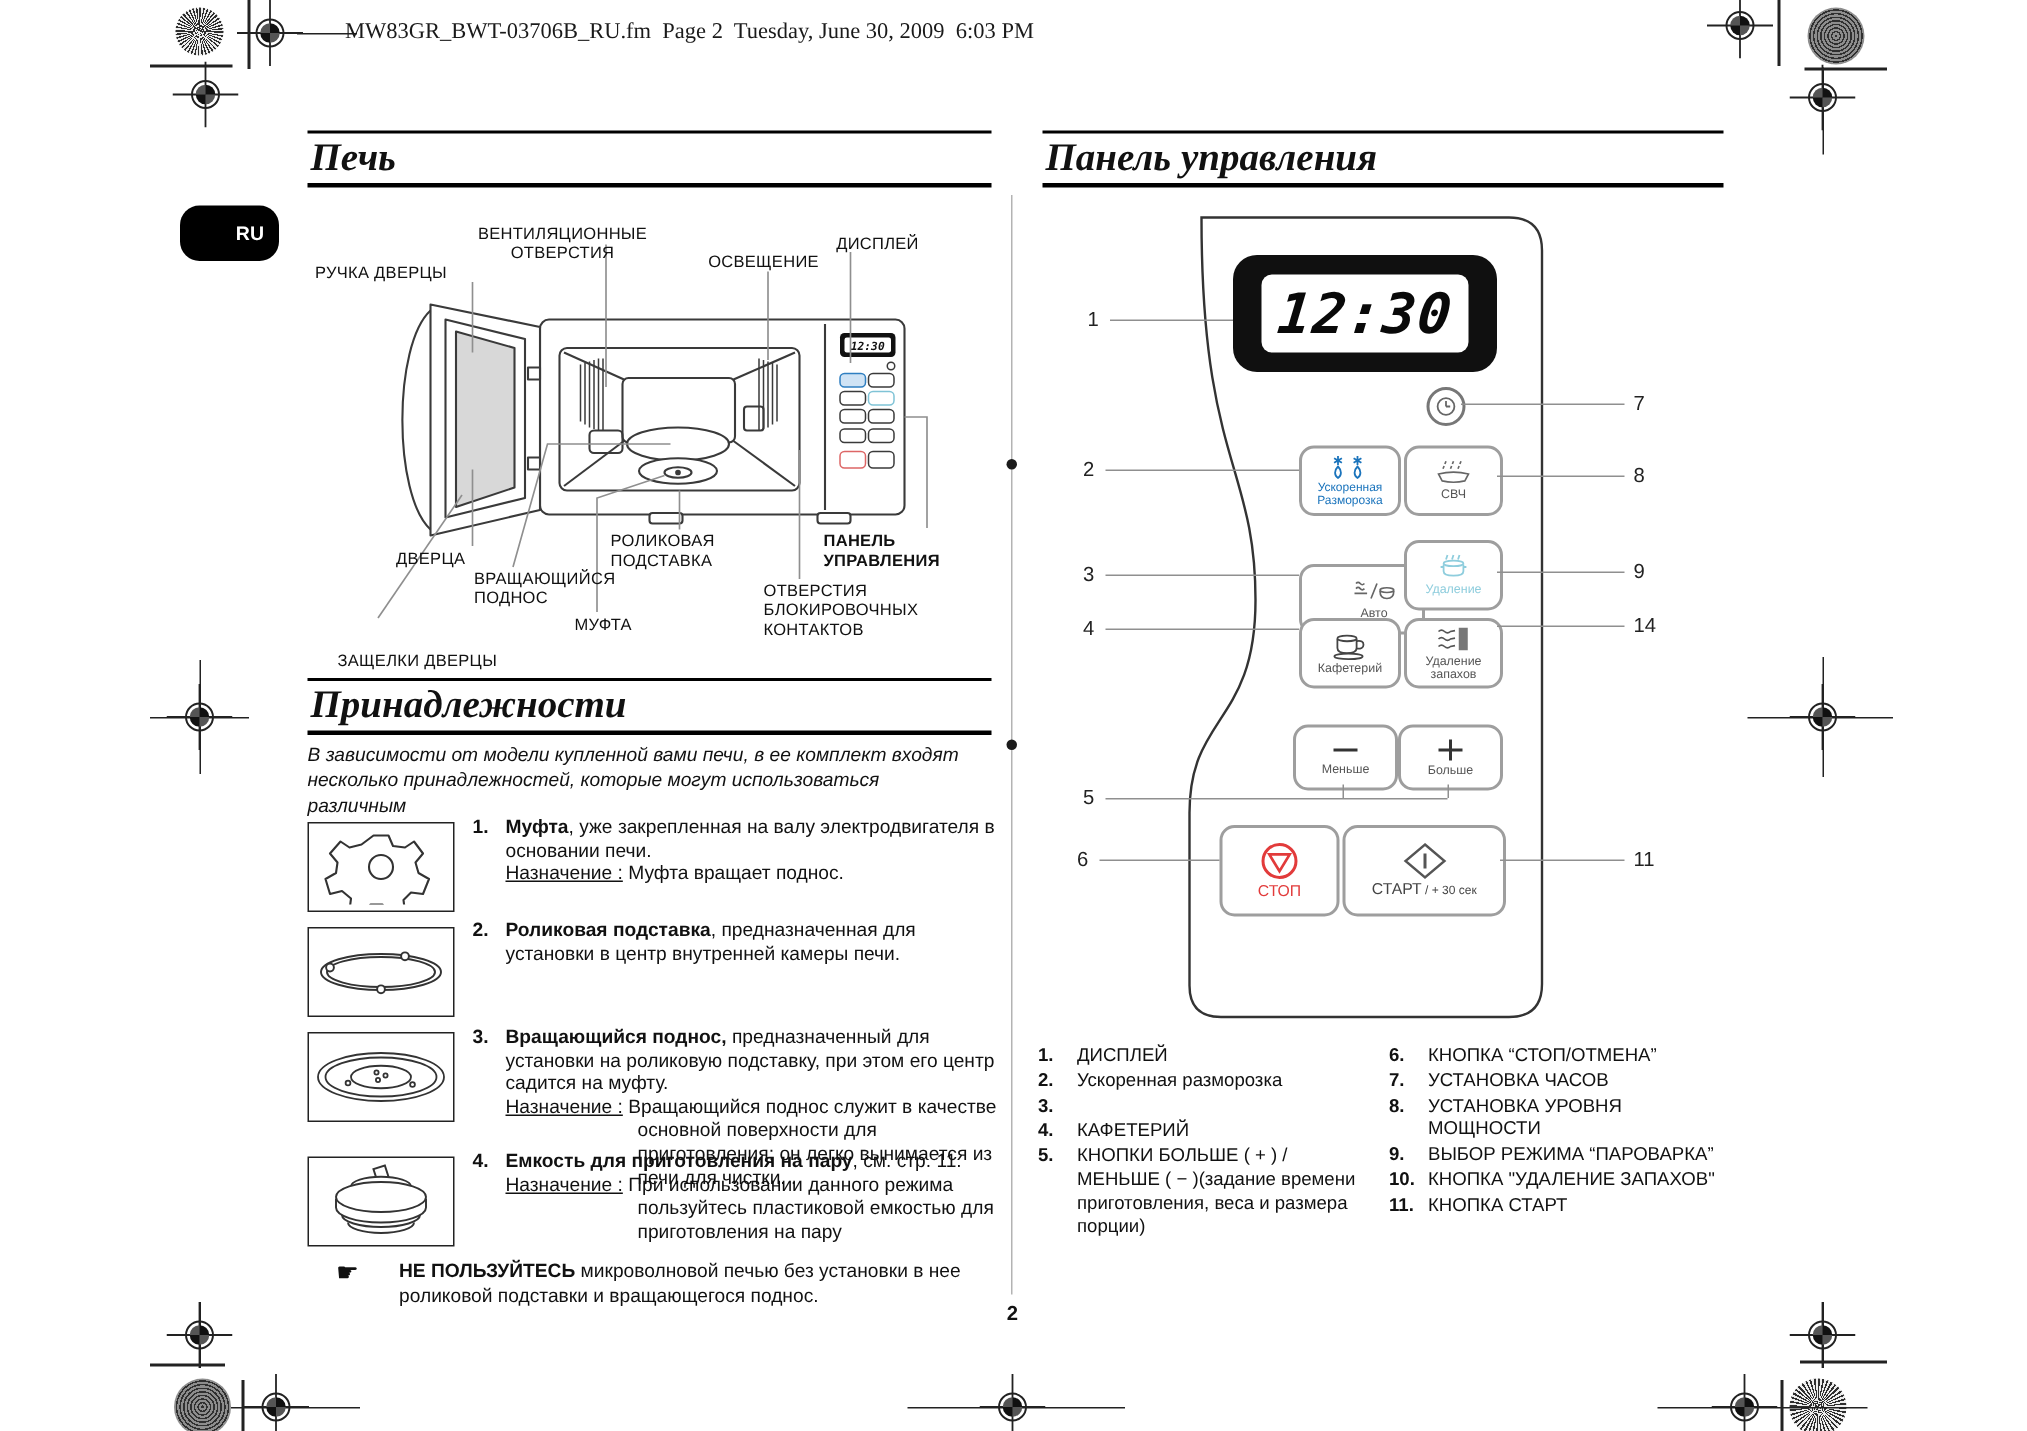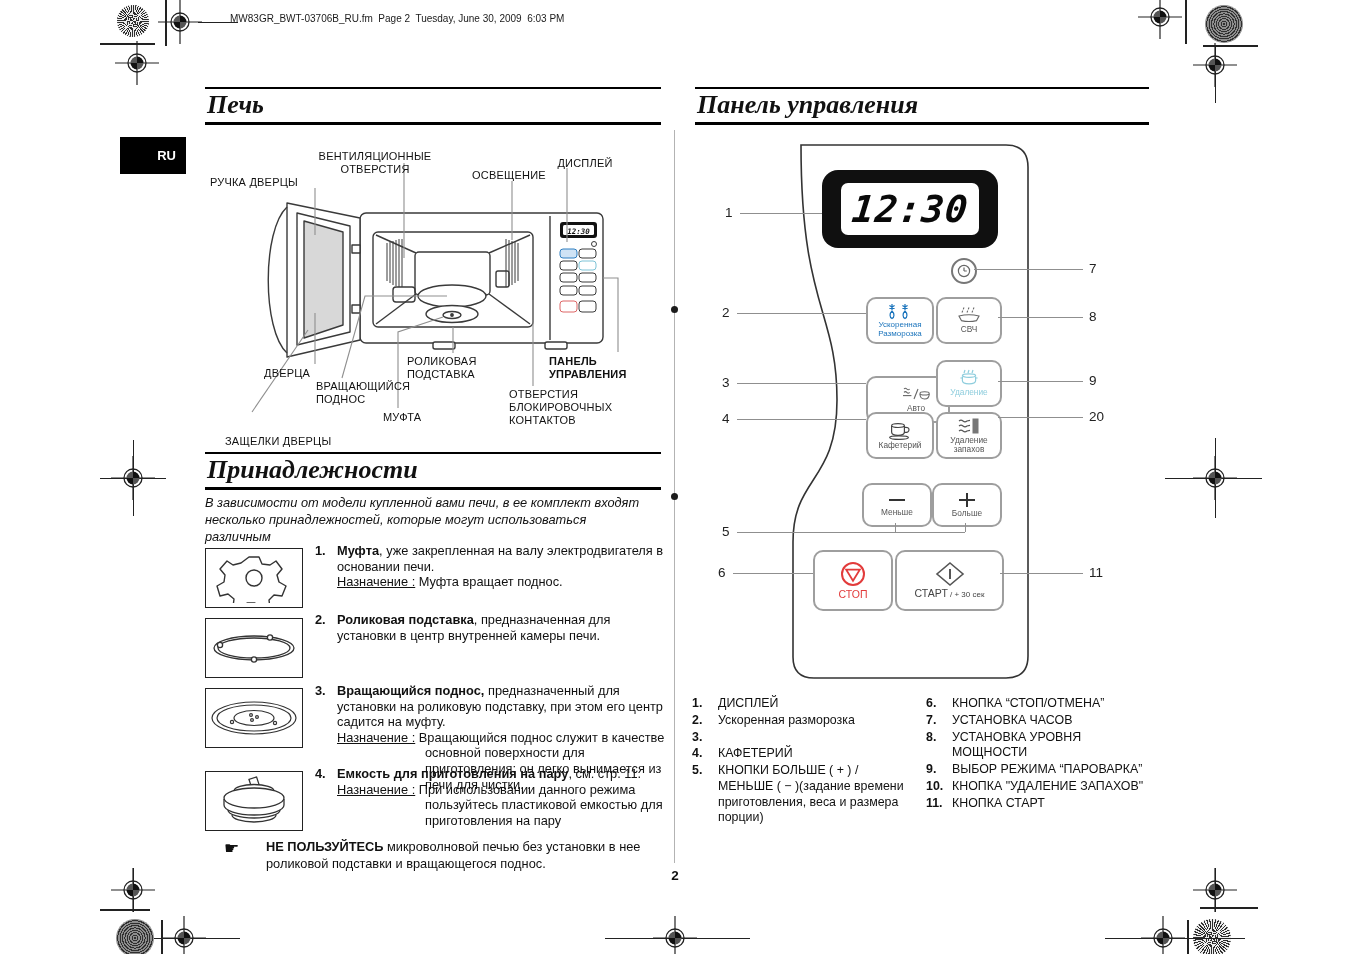--- a/index.html
+++ b/index.html
@@ -44,23 +44,23 @@
        font-size:37px;transform:skewX(-6deg);letter-spacing:1px;color:#090909;}
   .clockbtn{position:absolute;left:951px;top:258px;width:22px;height:22px;border:2px solid #777;
             border-radius:50%;background:#fff;display:flex;align-items:center;justify-content:center;}
   .dot{position:absolute;width:7px;height:7px;border-radius:50%;background:#1b1b1b;}
   .halftone{position:absolute;border-radius:50%;
             background:repeating-radial-gradient(circle at 50% 50%, #303030 0 1px, #8d8d8d 1px 2.4px);}
   .pinwheel{position:absolute;border-radius:50%;
             background:repeating-conic-gradient(#2e2e2e 0deg 4deg, #ededed 4deg 9deg);}
   .ru-tab{position:absolute;left:120px;top:137px;width:66px;height:37px;background:#000;color:#fff;
           font-weight:bold;font-size:13px;line-height:37px;text-align:right;padding-right:10px;
-          box-sizing:border-box;}
-  .header-text{position:absolute;left:230px;top:13px;font-family:Liberation Sans, sans-serif;
-               font-size:10px;white-space:pre;color:#1a1a1a;}
+          box-sizing:border-box;border-radius:13px;}
+  .header-text{position:absolute;left:230px;top:13px;font-family:Liberation Serif, serif;
+               font-size:15px;white-space:pre;color:#1a1a1a;}
   .pagenum{position:absolute;left:663px;top:868px;width:24px;text-align:center;
            font-weight:bold;font-size:13.5px;}
   svg{display:block;}
 </style>
 </head>
 <body>
 
 <div class="page">
 
   <svg width="0" height="0" style="position:absolute">
@@ -459,21 +459,21 @@
 
   <div class="callout" style="left:725px;top:205px;">1</div>
   <div class="callout" style="left:722px;top:305px;">2</div>
   <div class="callout" style="left:722px;top:375px;">3</div>
   <div class="callout" style="left:722px;top:411px;">4</div>
   <div class="callout" style="left:722px;top:524px;">5</div>
   <div class="callout" style="left:718px;top:565px;">6</div>
   <div class="callout" style="left:1089px;top:261px;">7</div>
   <div class="callout" style="left:1089px;top:309px;">8</div>
   <div class="callout" style="left:1089px;top:373px;">9</div>
-  <div class="callout" style="left:1089px;top:409px;">20</div>
+  <div class="callout" style="left:1089px;top:409px;">14</div>
   <div class="callout" style="left:1089px;top:565px;">11</div>
 
   <div class="legend" style="left:692px;top:696px;width:234px;">
     <div class="leg-item">
         <span class="leg-num">1.</span>
         <span class="leg-text">ДИСПЛЕЙ</span>
       </div>
     <div class="leg-item">
         <span class="leg-num">2.</span>
         <span class="leg-text">Ускоренная разморозка</span>

